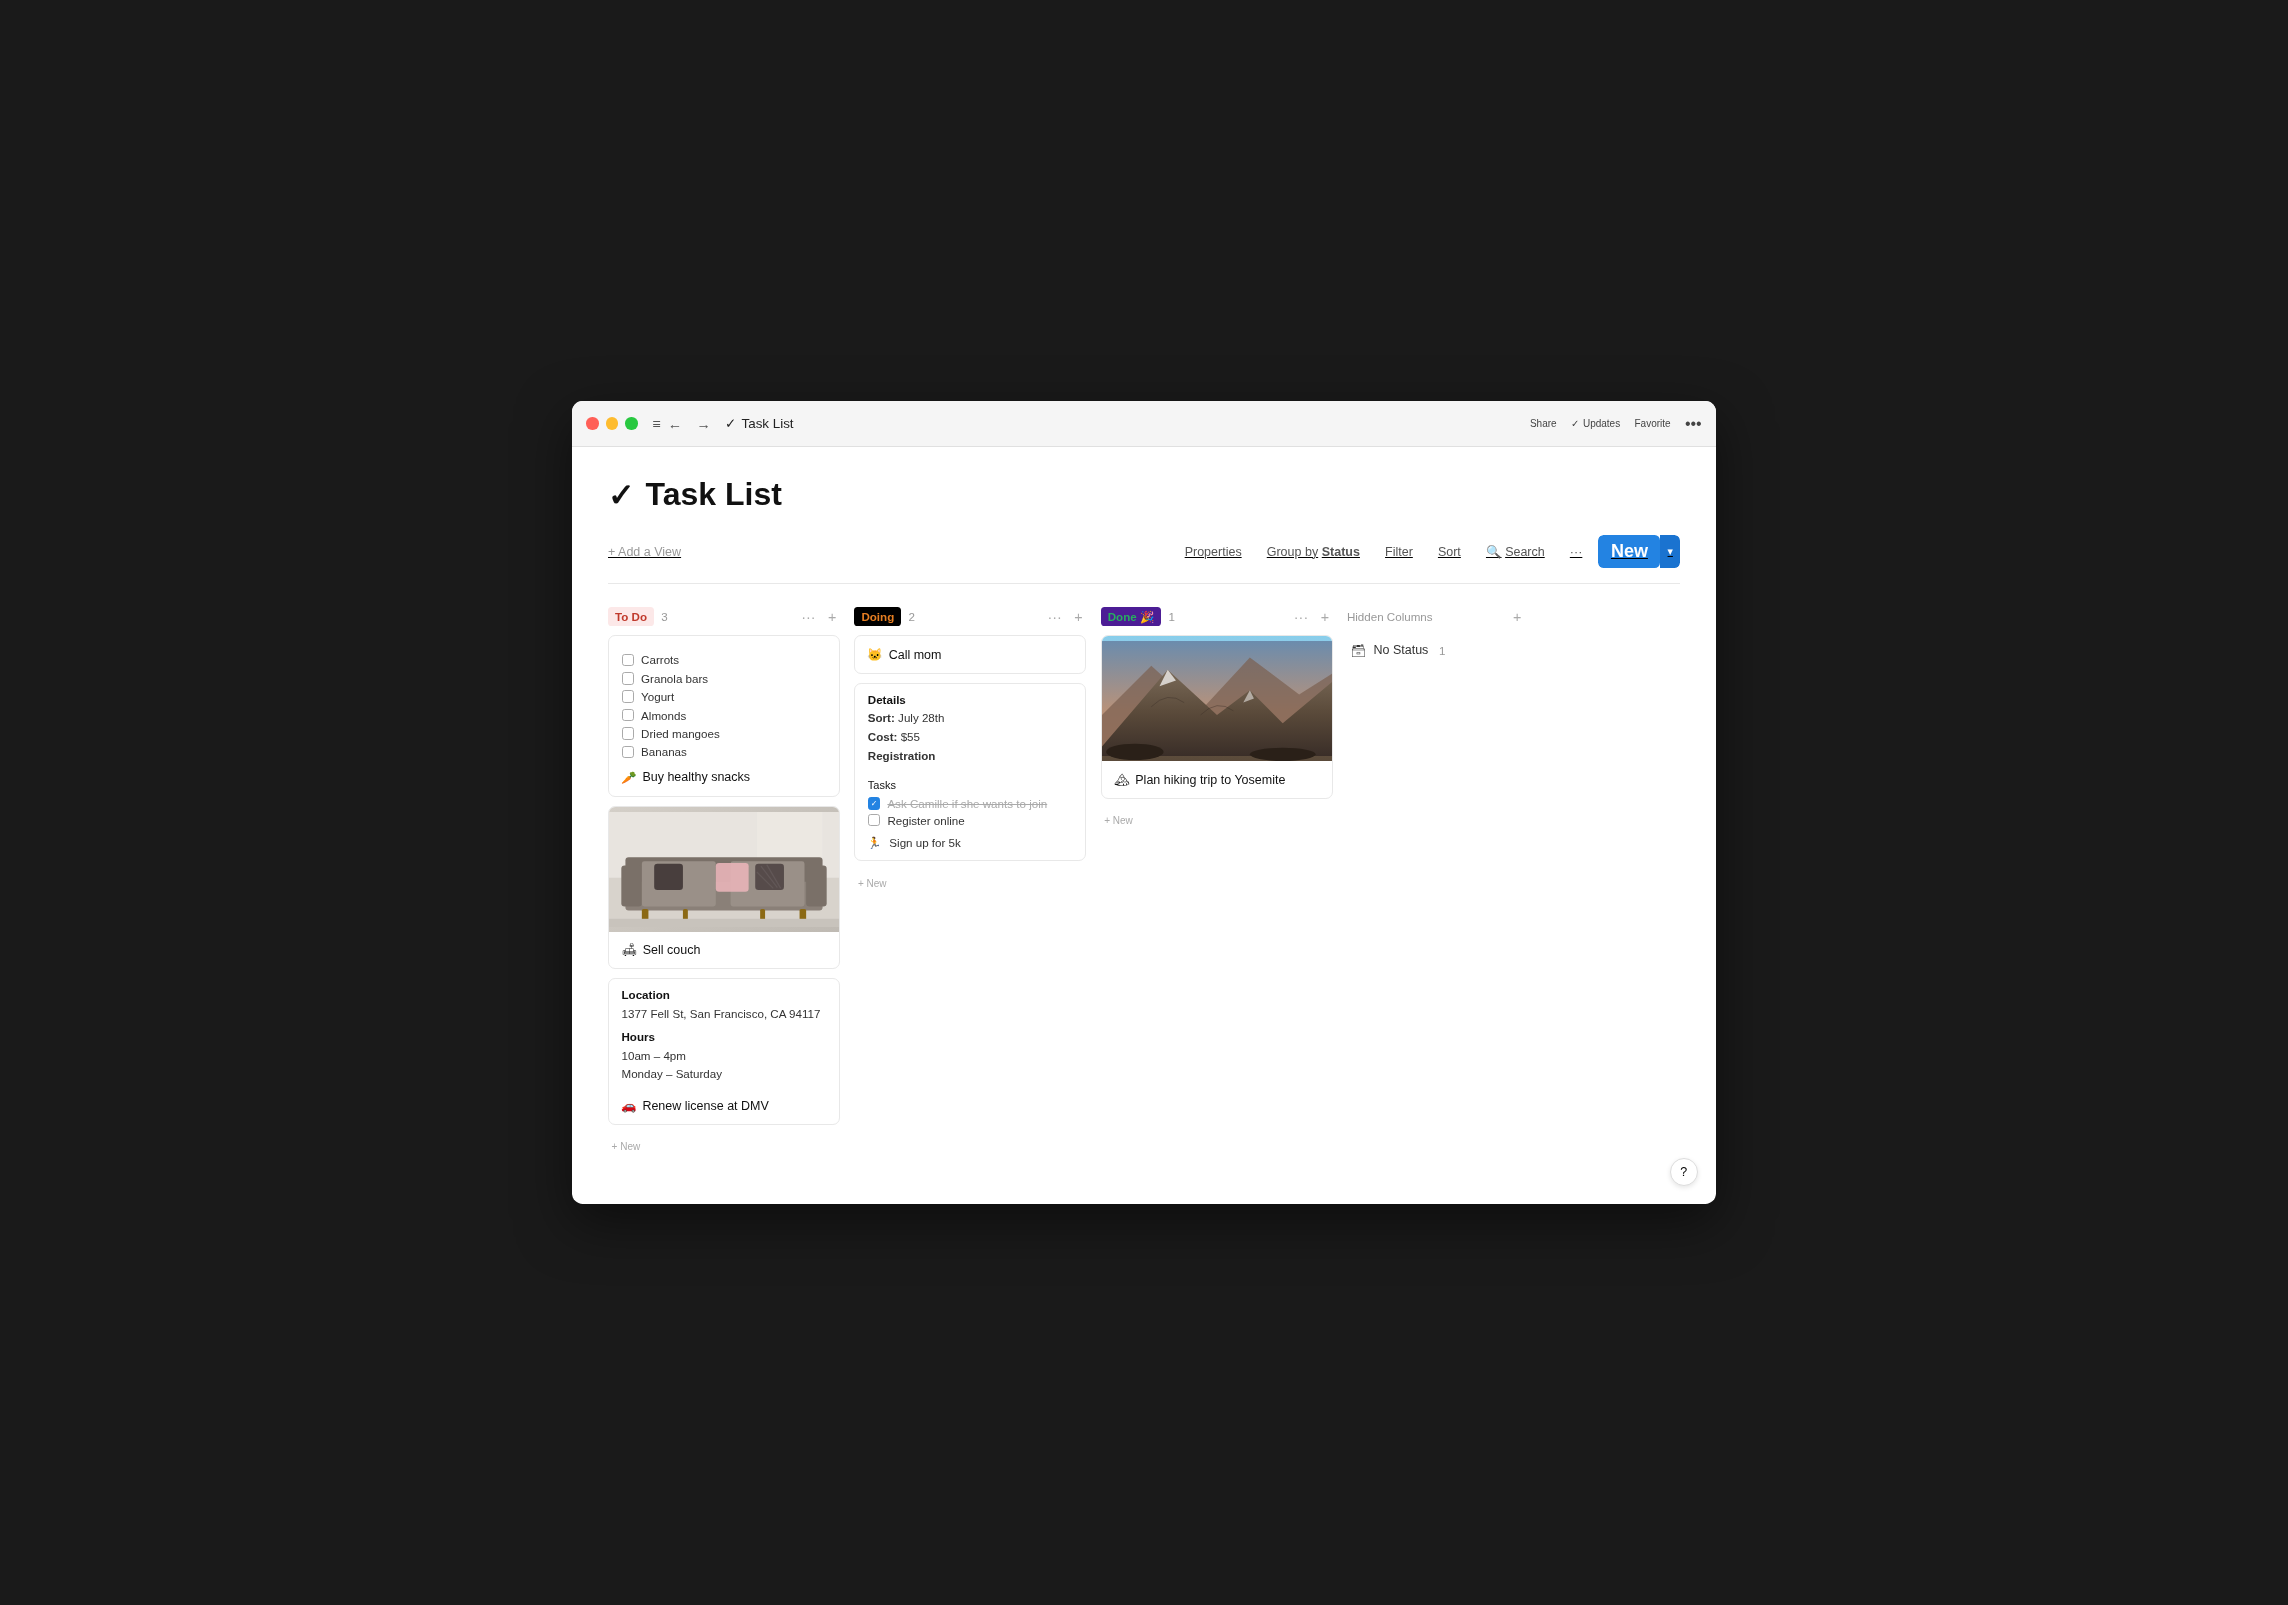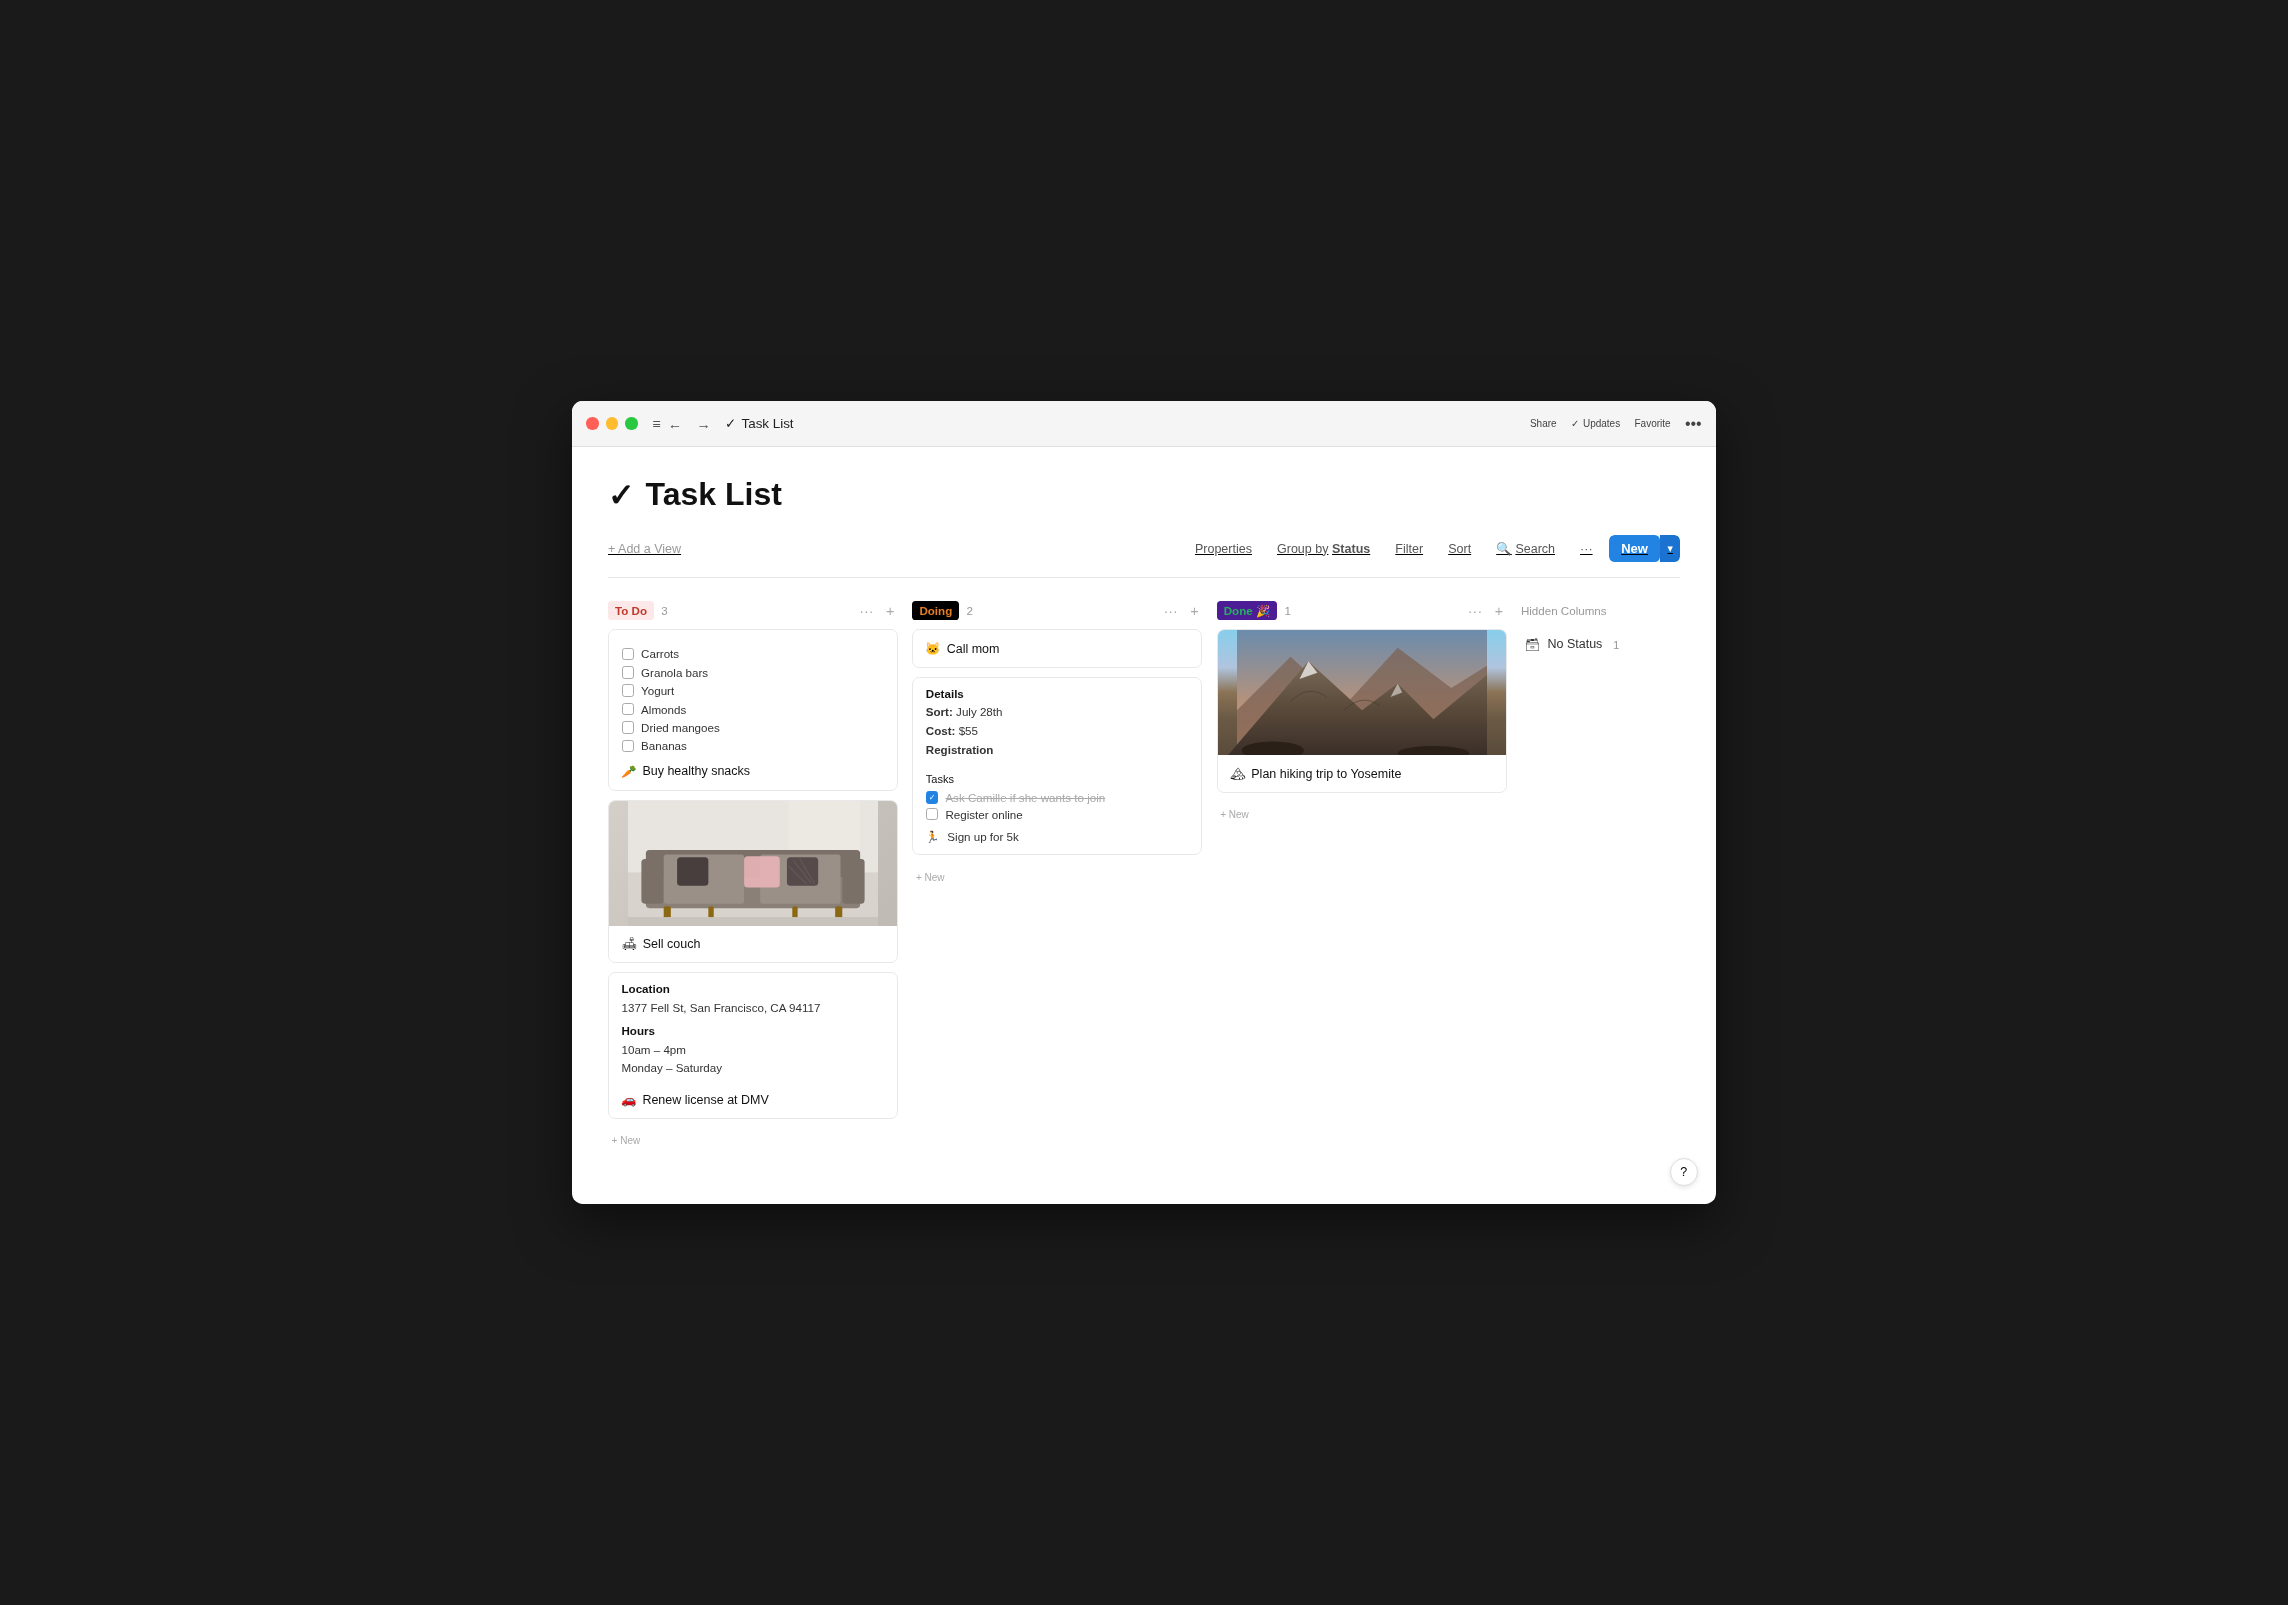--- a/index.html
+++ b/index.html
@@ -147,21 +147,21 @@
       border-radius: 5.3px;
       display: flex;
       align-items: center;
       gap: 3.6px;
     }
     .new-btn {
       background: #2383e2;
       color: white;
       border: none;
       cursor: pointer;
-      font-size: 13px;
+      font-size: 18px;
       font-weight: 600;
       padding: 6.2px 12.5px;
       border-radius: 5.3px;
       display: flex;
       align-items: center;
       gap: 3.6px;
     }
     .new-btn-caret {
       background: #1a73d0;
       border: none;
@@ -179,21 +179,21 @@
     
     .board {
       display: flex;
       gap: 14.3px;
       padding: 18px 0;
       overflow-x: auto;
       flex: 1;
     }
     
     .column {
-      width: 290px;
+      width: 232px;
       flex-shrink: 0;
       display: flex;
       flex-direction: column;
       gap: 0;
     }
     .column-header {
       display: flex;
       align-items: center;
       gap: 7.1px;
       padding: 5.3px 0 9px 0;

